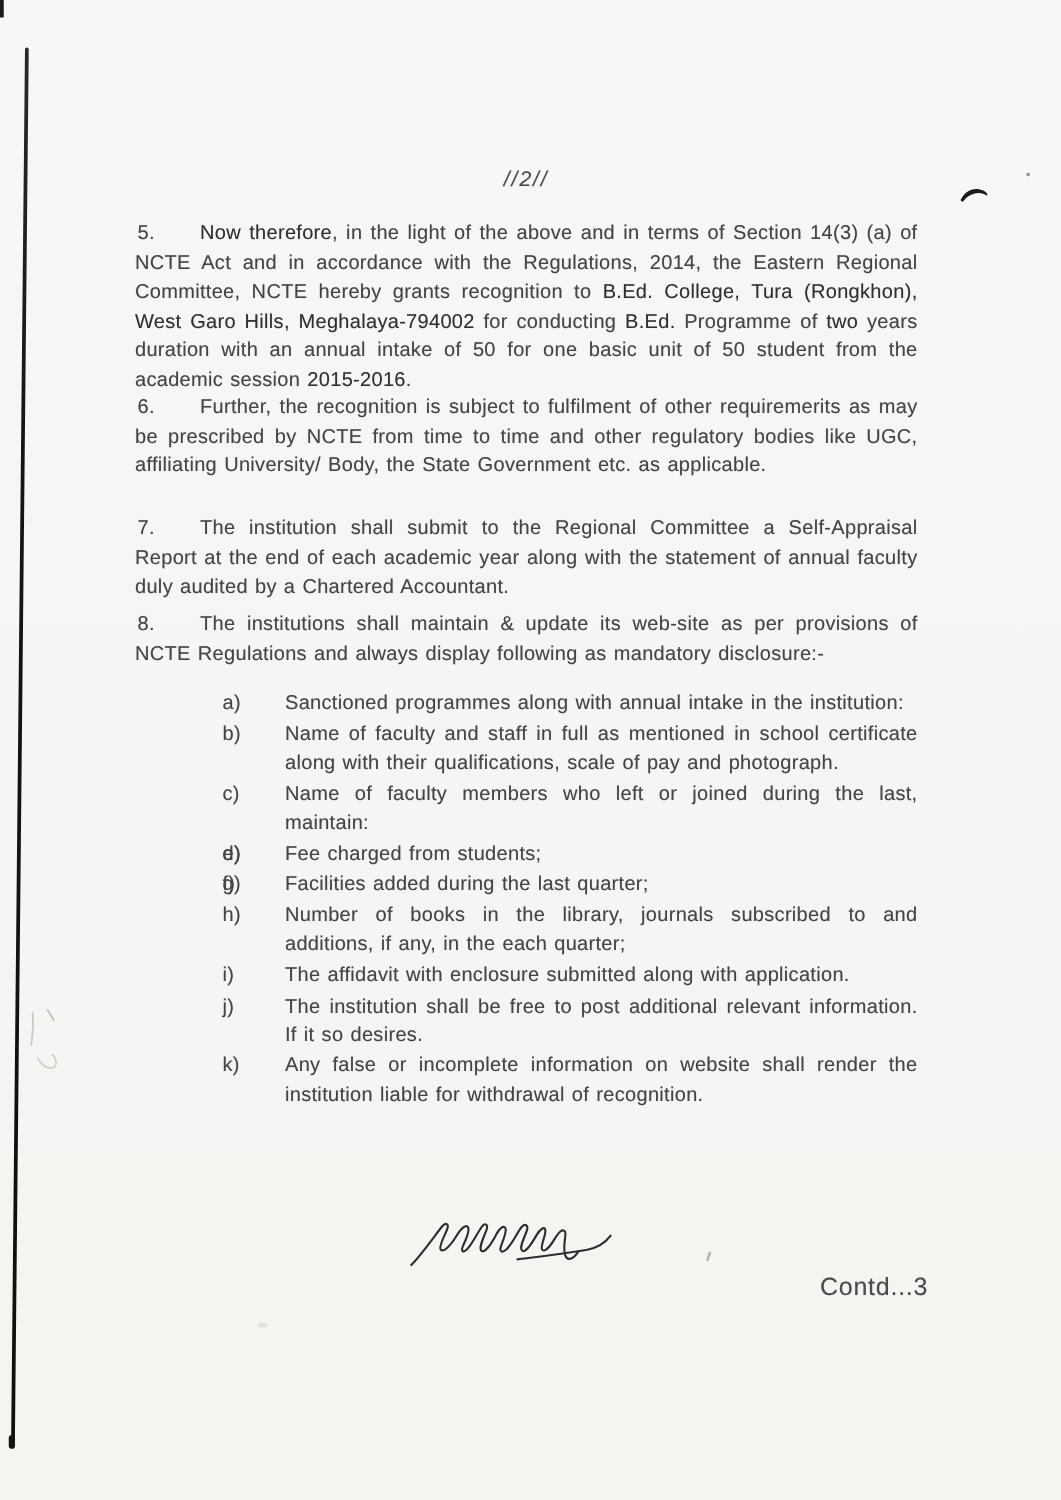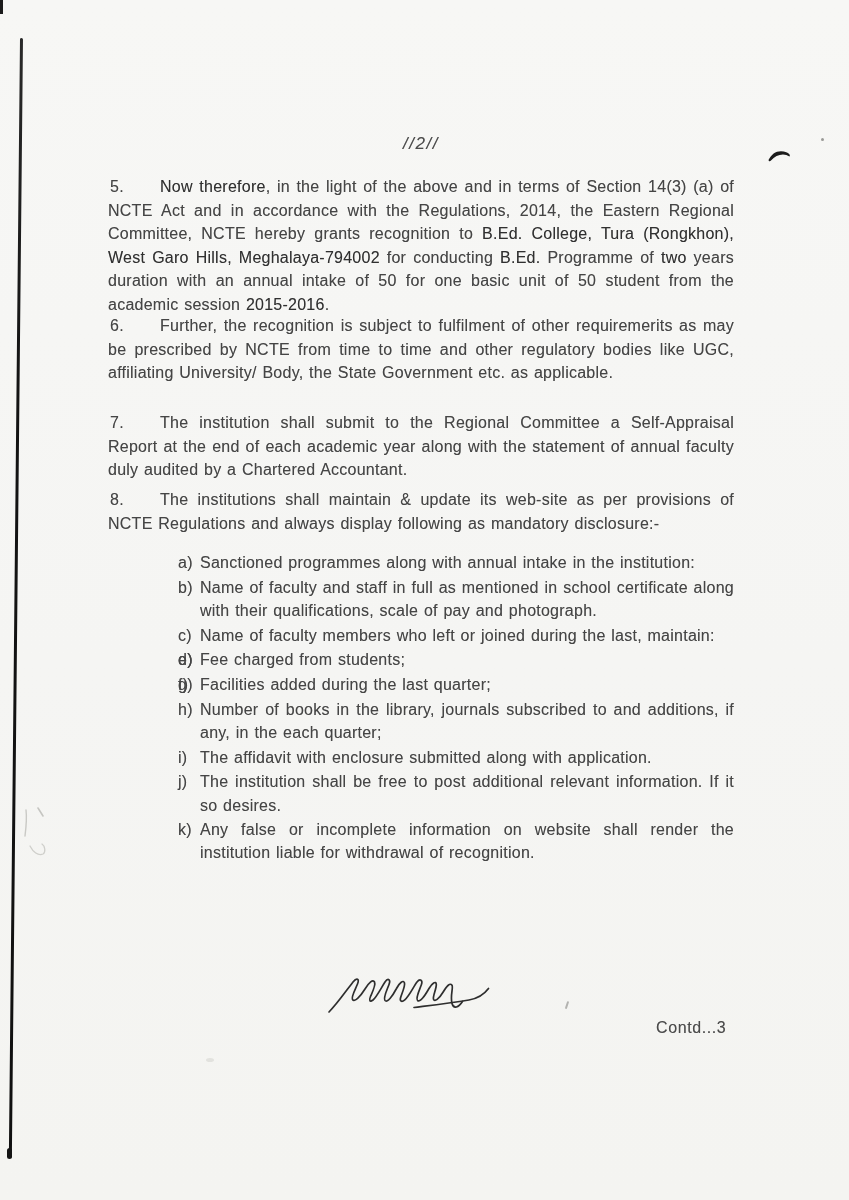--- a/index.html
+++ b/index.html
@@ -33,27 +33,27 @@
   #para-6 { top:314px; }
   #para-7 { top:411px; }
   #para-8 { top:488px; }
   .b { font-weight:400; color:#303030; }
 
   
   #disclosure-list { position:absolute; left:108px; top:551px; width:626px; }
   .list-item { position:relative; padding-left:92px; margin-bottom:1.5px;
     font-size:16px; line-height:23.2px; letter-spacing:0.25px; word-spacing:1px; }
   .list-item .ltr { position:absolute; left:70px; top:0; }
-  .list-item .itxt { text-align:justify; }
+  .list-item .itxt { text-align:justify;margin-left:28px; }
 
   
   #signature { position:absolute; left:326px; top:972px; }
   #contd {
     position:absolute; left:656px; top:1019px;
-    font-size:16px; letter-spacing:0.6px; color:#4b4b4b;
+    font-size:20px; letter-spacing:0.6px; color:#4b4b4b;
   }
 
   
   #scan-line {
     position:absolute; left:19.5px; top:38px; width:3.2px; height:1120px;
     background:linear-gradient(180deg,#2a2a2a 0%, #141414 30%, #101010 100%);
     transform-origin:top left; transform:rotate(0.57deg); border-radius:2px;
   }
   #scan-line-blob {
     position:absolute; left:7px; top:1148px; width:5px; height:11px;

